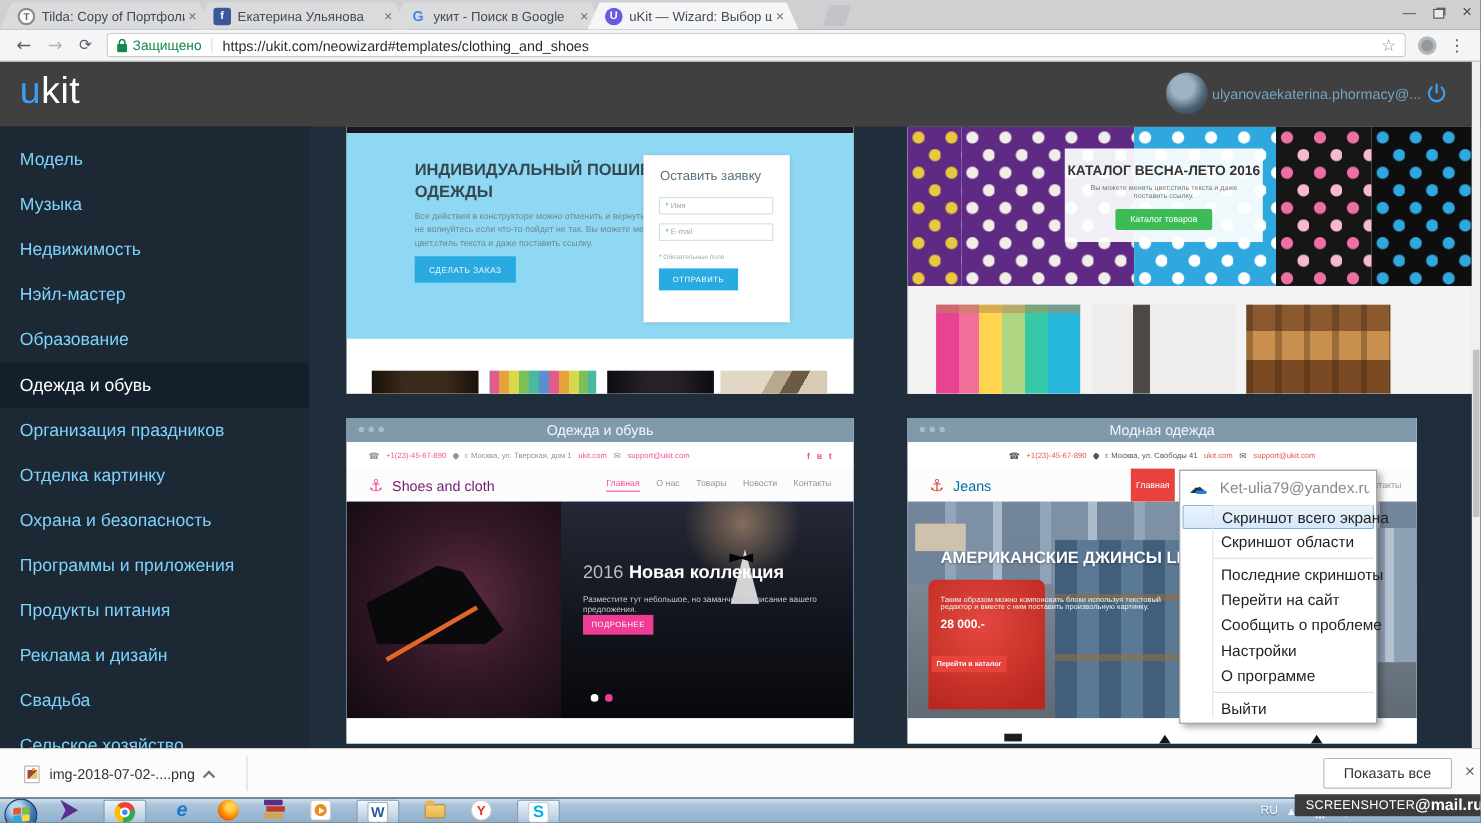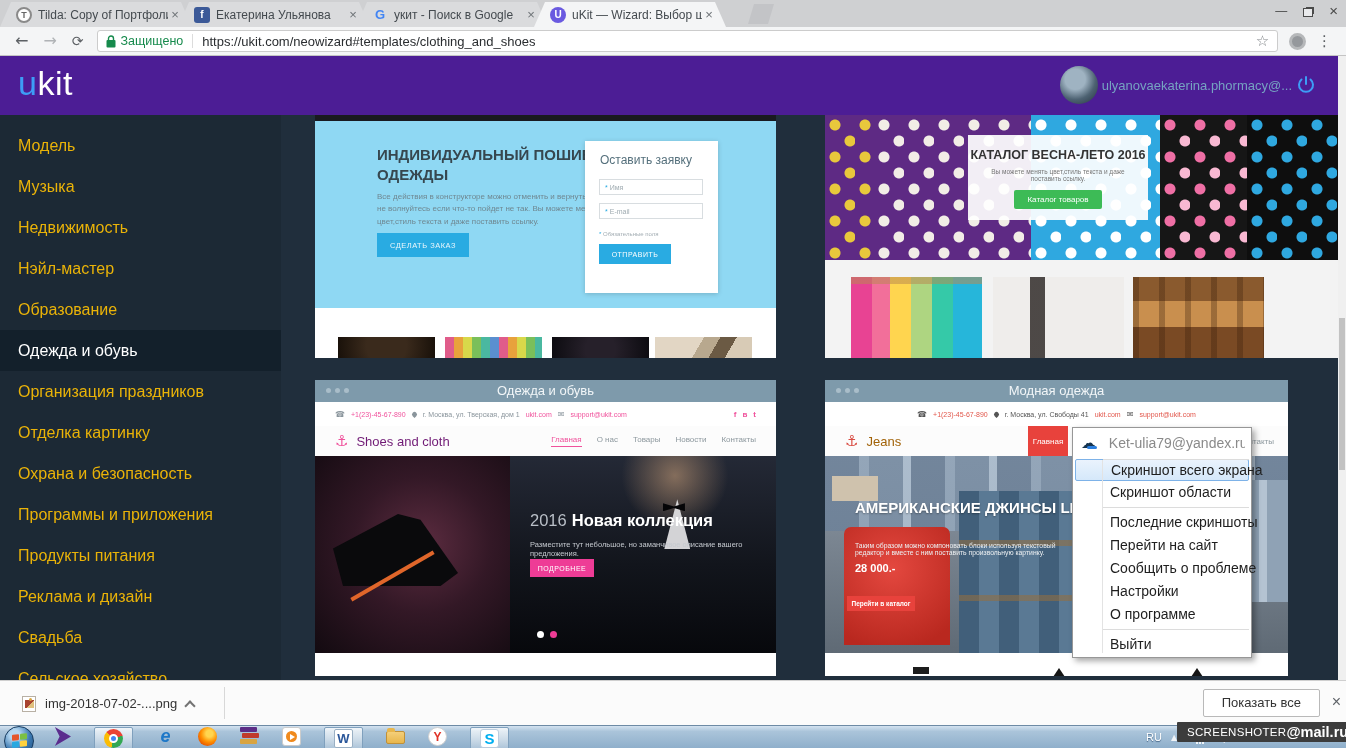--- a/index.html
+++ b/index.html
@@ -37,33 +37,33 @@
              border-radius:3px; display:flex; align-items:center; padding:0 8px; }
   .lock-icon { flex:none; margin-right:5px; }
   .secure-label { font-size:12.5px; color:#168a4c; }
   .omni-div { width:1px; height:14px; background:#dcdcdc; margin:0 9px; }
   .url-text { font-size:13px; color:#2a2d30; white-space:nowrap; overflow:hidden; }
   .star-icon { margin-left:auto; color:#84888c; font-size:15px; font-family:"DejaVu Sans",sans-serif; }
   .ext-icon { width:17px; height:17px; border-radius:50%; border:3px solid #b6b8ba; background:#95989c; margin:0 11px; }
   .overflow-icon { color:#5c6064; font-size:15px; margin-right:14px; font-family:"DejaVu Sans",sans-serif; }
 
   
-  .app-header { position:absolute; left:0; top:56px; width:100%; height:59px; background:#4c1d95; z-index:5;text-decoration:underline; }
+  .app-header { position:absolute; left:0; top:56px; width:100%; height:59px; background:#404040; z-index:5;text-decoration:underline; }
   .logo { position:absolute; left:18px; top:8px; font-size:34px; color:#fff; letter-spacing:.5px; }
   .logo .u { color:#3d9df6; }
   .userbox { position:absolute; right:30px; top:10px; display:flex; align-items:center; gap:4px; }
   .avatar { width:38px; height:38px; border-radius:50%;
             background:radial-gradient(circle at 40% 35%, #9fb3c2 0 30%, #4d6272 60%, #222f3a 100%); }
   .user-email { font-size:13px; color:#76a3c2; }
   .power-icon { display:flex; }
 
   
   .sidebar { position:absolute; left:0; top:115px; width:281px; height:565px; background:#1c2935;
              padding-top:10px; overflow:hidden; z-index:5; }
-  .side-item { height:41px; line-height:41px; padding-left:18px; font-size:16px; color:#eab308; cursor:pointer; }
+  .side-item { height:41px; line-height:41px; padding-left:18px; font-size:16px; color:#7dd3fc; cursor:pointer; }
   .side-item.selected { background:#13202b; color:#ffffff; }
 
   
   .main { position:absolute; left:281px; top:115px; width:1057px; height:565px; background:#202e3c; overflow:hidden; }
   .card { position:absolute; background:#fff; overflow:hidden; cursor:pointer; }
   #card1 { left:34px;  top:0;     width:461px; height:243px; }
   #card2 { left:544px; top:0;     width:541px; height:243px; }
   #card3 { left:34px;  top:265px; width:461px; height:296px; }
   #card4 { left:544px; top:265px; width:463px; height:296px; }
 
@@ -476,21 +476,21 @@
         <span class="tiny-ic" style="color:#555;">☎</span>
         <span class="lnk-red">+1(23)-45-67-890</span>
         <span class="pin" style="background:#555;"></span>
         <span style="color:#555;">г. Москва, ул. Свободы 41</span>
         <span class="lnk-red">ukit.com</span>
         <span class="tiny-ic" style="color:#555;">✉</span>
         <span class="lnk-red">support@ukit.com</span>
       </div>
       <div class="mock-nav">
         <span class="anchor-ic" style="color:#d94b42;">⚓</span>
-        <span class="brand" style="color:#a16207;">Jeans</span>
+        <span class="brand" style="color:#0369a1;">Jeans</span>
         <span class="c4-mainbtn">Главная</span>
         <span class="c4-contacts-link">Контакты</span>
       </div>
       <div class="c4-hero">
         <div class="c4-denimtop"></div>
         <div class="c4-banner"></div>
         <div class="c4-redtee"></div>
         <div class="c4-jeans"></div>
         <div class="c4-yellow"></div>
         <div class="c4-rightrack"></div>

